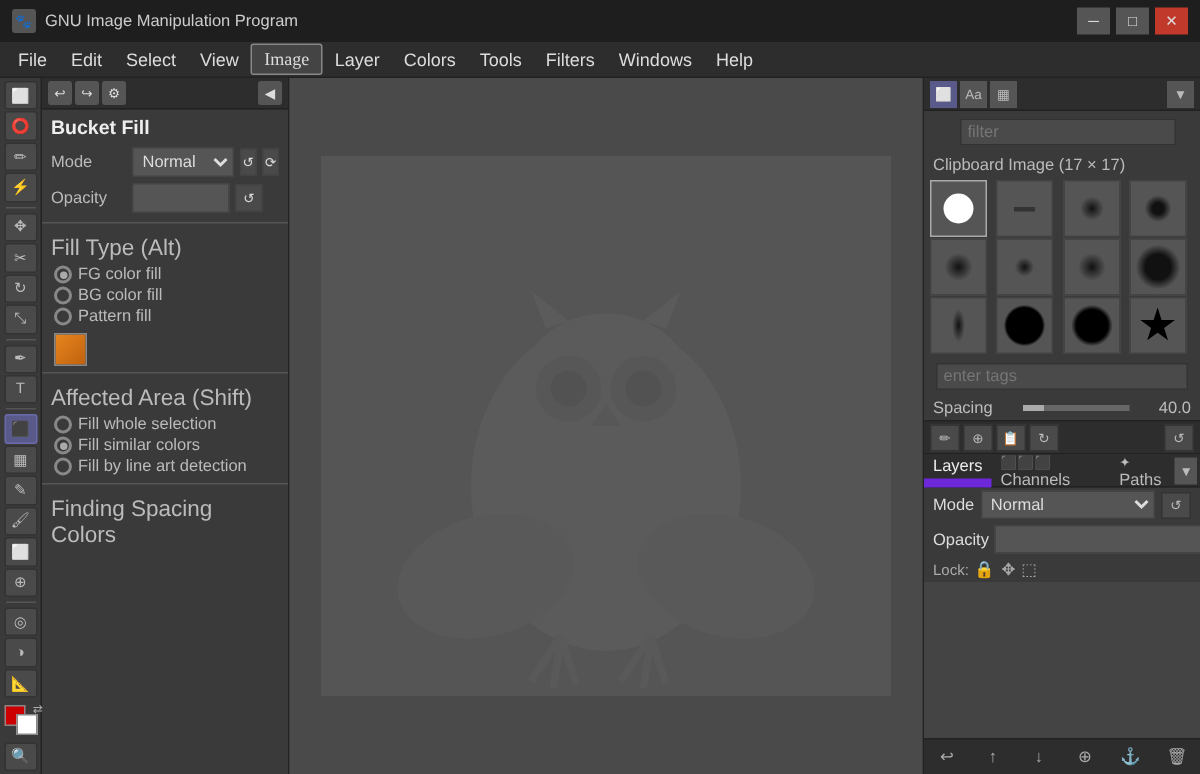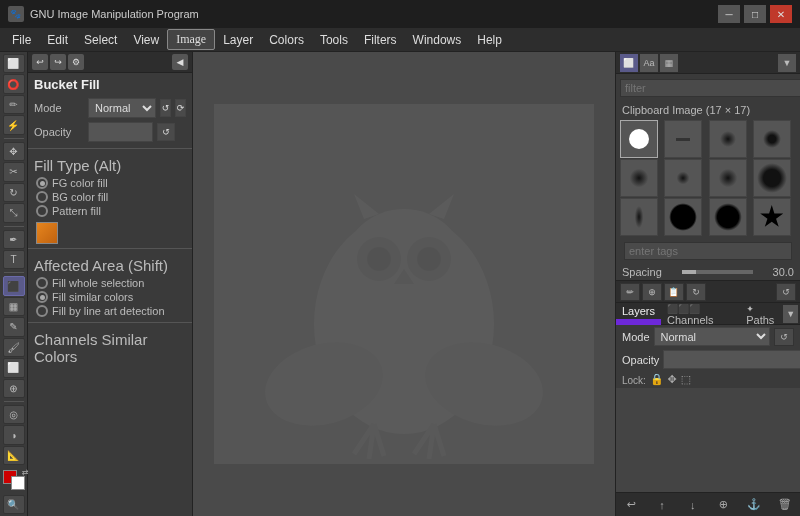--- a/index.html
+++ b/index.html
@@ -574,21 +574,21 @@
     <div class="radio-row">
       <div class="radio-dot checked"></div>
       <span>Fill similar colors</span>
     </div>
     <div class="radio-row">
       <div class="radio-dot"></div>
       <span>Fill by line art detection</span>
     </div>
 
     <div class="options-separator"></div>
-    <div class="section-label">Channels Similar Colors</div>
+    <div class="section-label">Finding Spacing Colors</div>
   </div>
 
   <div class="canvas-area">
     <div class="canvas-bg">
 
       <svg class="canvas-owl-silhouette" width="300" height="280" viewBox="0 0 300 280" fill="none" xmlns="http://www.w3.org/2000/svg" style="opacity:0.12;">
         <ellipse cx="150" cy="140" rx="90" ry="110" fill="#888"></ellipse>
 
         <ellipse cx="70" cy="200" rx="60" ry="40" fill="#777" transform="rotate(-15 70 200)"></ellipse>
         <ellipse cx="230" cy="200" rx="60" ry="40" fill="#777" transform="rotate(15 230 200)"></ellipse>
@@ -615,21 +615,21 @@
 
     <div class="brush-panel">
       <div class="panel-toolbar">
         <div class="panel-tb-btn active">⬜</div>
         <div class="panel-tb-btn">Aa</div>
         <div class="panel-tb-btn">▦</div>
         <div style="flex:1"></div>
         <div class="panel-tb-btn">▼</div>
       </div>
 
-      <div style="padding: 2px 0;">
+      <div style="padding: 2px 20px;">
         <input type="text" class="brush-filter" placeholder="filter" style="">
       </div>
 
       <div class="panel-section-title">Clipboard Image (17 × 17)</div>
 
       <div class="brush-grid">
         <div class="brush-item selected">
             <div class="b1"></div>
           </div>
         <div class="brush-item">
@@ -669,21 +669,21 @@
 
       <div style="padding: 2px 4px;">
         <input type="text" class="tags-input" placeholder="enter tags" style="">
       </div>
 
       <div class="spacing-row">
         <span>Spacing</span>
         <div style="flex:1; height:4px; background:#666; cursor:pointer;">
           <div style="width:20%; height:100%; background:#aaa;"></div>
         </div>
-        <span>30.0</span>
+        <span>40.0</span>
       </div>
 
       <div class="edit-toolbar">
         <div class="edit-tb-btn">✏</div>
         <div class="edit-tb-btn">⊕</div>
         <div class="edit-tb-btn">📋</div>
         <div class="edit-tb-btn">↻</div>
         <div style="flex:1"></div>
         <div class="edit-tb-btn">↺</div>
       </div>

